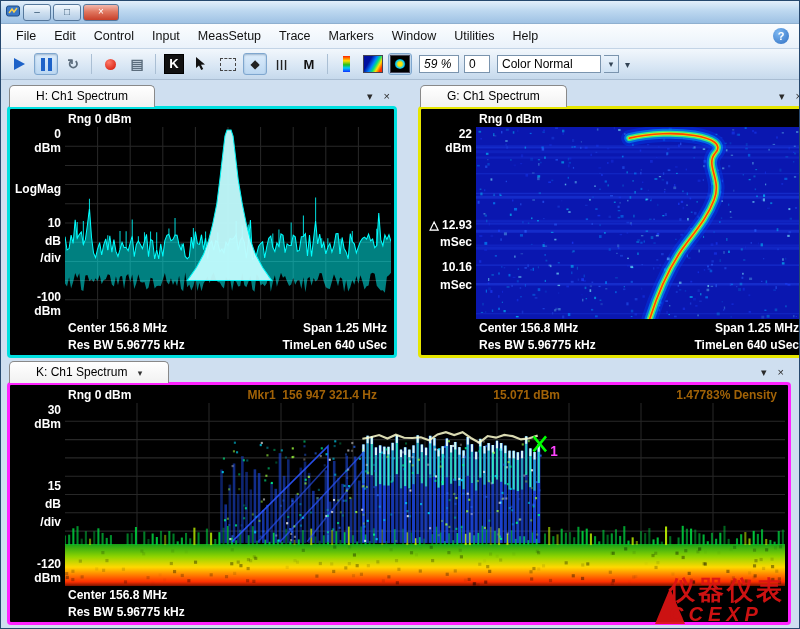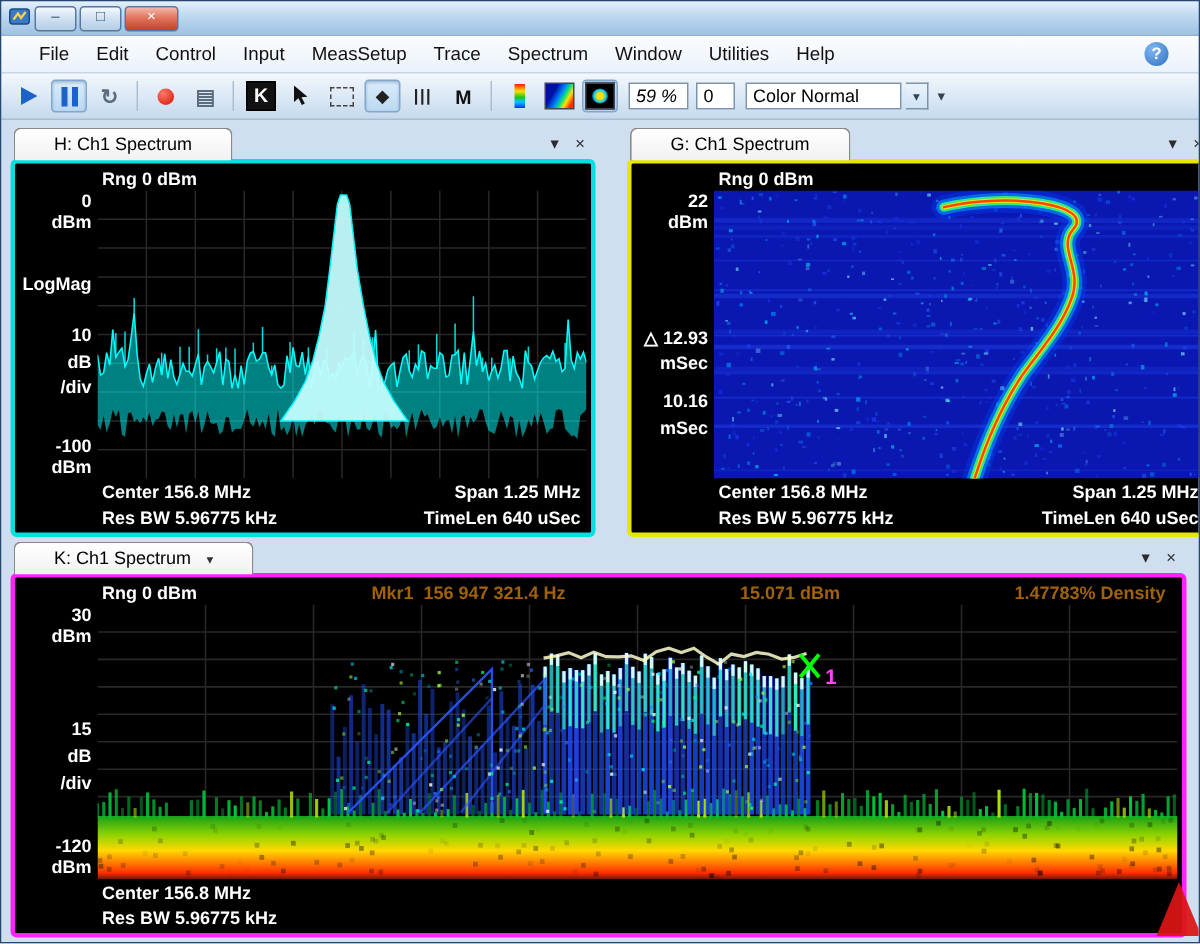--- a/index.html
+++ b/index.html
@@ -8,21 +8,21 @@
        box-shadow:inset 0 0 0 2px #a9c6e4;background:#cfdff0;display:flex;flex-direction:column;}
   
   .titlebar{height:22px;background:linear-gradient(#e3effb,#bdd8f0 45%,#9fc2e4);display:flex;align-items:center;
             padding:0 5px;border-bottom:1px solid #8fb0d0;flex:none;}
   .title-text{font-size:12px;color:#1d3c5e;margin-left:5px;flex:1;white-space:nowrap;}
   .winbtn{width:26px;height:15px;border:1px solid #56789c;border-radius:3px;margin-left:2px;flex:none;
           background:linear-gradient(#f4f9fe,#cfe0f0 50%,#b4cde6);color:#33526f;font-size:10px;line-height:13px;text-align:center;}
   .winbtn.close{background:linear-gradient(#f2b8ad,#e0765f 45%,#c8402a);color:#fff;width:34px;}
   
   .menubar{height:24px;background:linear-gradient(#fbfdff,#eaf2fa);display:flex;align-items:center;
-           padding:0 16px;border-bottom:1px solid #c3d4e6;font-size:12.5px;flex:none;}
+           padding:0 6px;border-bottom:1px solid #c3d4e6;font-size:12.5px;flex:none;}
   .menu-item{padding:3px 9px;color:#111;}
   .help-circle{margin-left:auto;margin-right:4px;width:16px;height:16px;border-radius:50%;flex:none;
                background:radial-gradient(circle at 35% 30%,#7db8f2,#2f6fc2);color:#fff;font-size:11px;font-weight:bold;
                text-align:center;line-height:16px;}
   
   .toolbar{height:30px;background:linear-gradient(#f2f7fc,#d8e6f4 60%,#c6d9ec);display:flex;align-items:center;
            padding:0 6px;border-bottom:1px solid #a9bdd2;gap:3px;flex:none;}
   .tbtn{height:22px;min-width:24px;display:flex;align-items:center;justify-content:center;border:1px solid transparent;
         border-radius:3px;font-size:12px;box-sizing:border-box;}
   .tbtn.sel{border-color:#7fa7cf;background:linear-gradient(#dcecfb,#bcd8f2);box-shadow:inset 0 1px 2px rgba(40,80,120,.35);}
@@ -99,21 +99,21 @@
     <span class="winbtn close">×</span>
   </div>
 
   <div class="menubar">
     <span class="menu-item">File</span>
     <span class="menu-item">Edit</span>
     <span class="menu-item">Control</span>
     <span class="menu-item">Input</span>
     <span class="menu-item">MeasSetup</span>
     <span class="menu-item">Trace</span>
-    <span class="menu-item">Spectrum</span>
+    <span class="menu-item">Markers</span>
     <span class="menu-item">Window</span>
     <span class="menu-item">Utilities</span>
     <span class="menu-item">Help</span>
     <span class="help-circle">?</span>
   </div>
 
   <div class="toolbar">
     <div class="tbtn">
         <span class="play-tri"></span>
       </div>
@@ -1670,16 +1670,20 @@
         </div>
         <div class="pfoot">
           <span>Res BW 5.96775 kHz</span>
           <span></span>
         </div>
       </div>
     </div>
 
     <div class="watermark">
       <span class="wm-tri"></span>
+      <span class="wm-text">
+        <div class="wm-line1">仪器仪表</div>
+        <div class="wm-line2">CCEXP</div>
+      </span>
     </div>
 
   </div>
 </div>
 
 </body></html>

